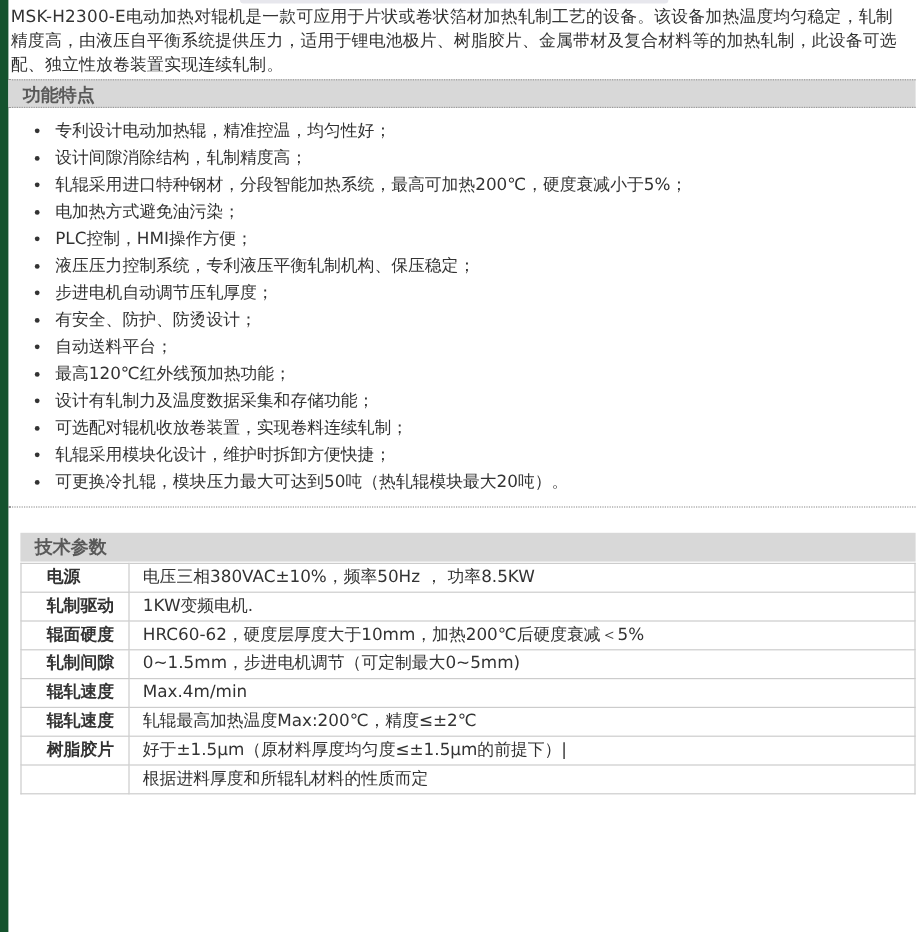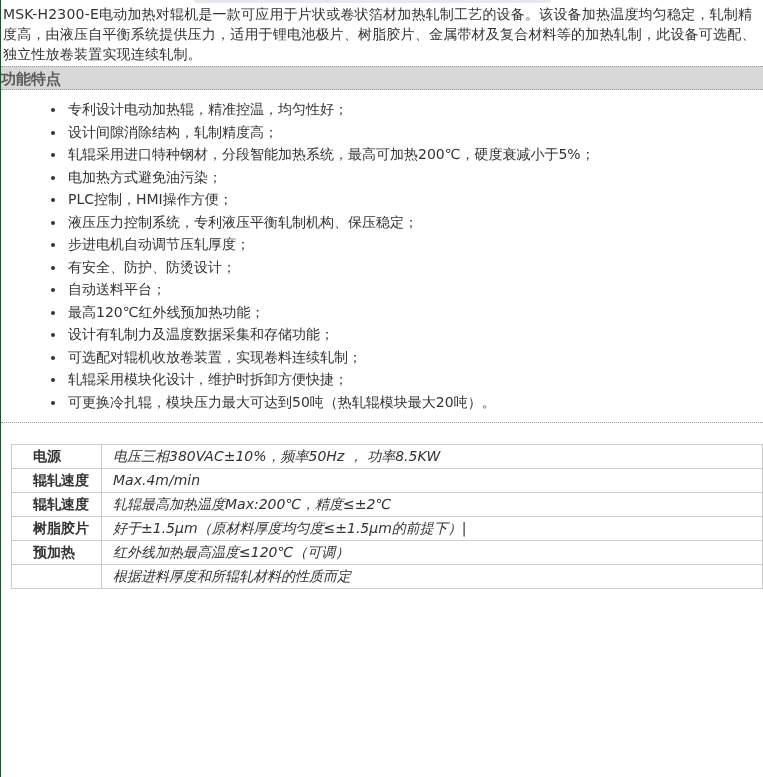--- a/index.html
+++ b/index.html
@@ -7,21 +7,21 @@
   body {
     width: 763px; height: 777px;
     background: #ffffff;
     font-family: "DejaVu Sans", sans-serif;
     color: #333333;
     overflow: hidden;
   }
   .page {
     position: relative;
     width: 763px; height: 777px;
-    border-left: 1px solid #14532d;
+    border-left: 7px solid #14532d;
   }
   .top-clip {
     position: absolute;
     top: 0; left: 193px;
     width: 357px; height: 3px;
     background: #e7e7ed;
     border-radius: 0 0 4px 4px;
   }
   .intro {
     margin: 0;
@@ -30,38 +30,37 @@
     line-height: 20px;
     letter-spacing: 0.2px;
   }
   .section-header {
     background: #d8d8d8;
     color: #595959;
     font-weight: bold;
     font-size: 15px;
     height: 24px;
     line-height: 24px;
-    padding-left: 0;
+    padding-left: 12px;
   }
   .features { margin-top: 2px; }
   .features .section-header {
     border-top: 1px dotted #9a9a9a;
     border-bottom: 1px dotted #9a9a9a;
   }
   .feature-list {
     list-style: disc outside;
     margin: 8px 0 0 0;
     padding: 0 0 9px 37px;
     border-bottom: 1px dotted #9a9a9a;
   }
   .feature-list li {
     font-size: 14px;
     line-height: 22.5px;
     padding-left: 2px;
-    margin-left: 28px;
   }
   .specs {
     margin-top: 21px;
     margin-left: 10px;
   }
   .spec-table {
     border-collapse: collapse;
     width: 100%;
     table-layout: fixed;
     margin-top: 1px;
@@ -69,21 +68,21 @@
   .spec-table td {
     border: 1px solid #cccccc;
     font-size: 14px;
     height: 24px;
     padding: 0;
     line-height: 23px;
     white-space: nowrap;
     overflow: hidden;
   }
   .spec-table td.label { width: 90px; padding-left: 21px; font-weight: bold; }
-  .spec-table td.value { padding-left: 11px; font-style: italic; }
+  .spec-table td.value { padding-left: 11px; }
 </style>
 </head>
 <body>
 
 <div class="page">
 
   <div class="top-clip"></div>
 
   <p class="intro">MSK-H2300-E电动加热对辊机是一款可应用于片状或卷状箔材加热轧制工艺的设备。该设备加热温度均匀稳定，轧制精度高，由液压自平衡系统提供压力，适用于锂电池极片、树脂胶片、金属带材及复合材料等的加热轧制，此设备可选配、独立性放卷装置实现连续轧制。</p>
 
@@ -101,43 +100,52 @@
       <li>自动送料平台；</li>
       <li>最高120℃红外线预加热功能；</li>
       <li>设计有轧制力及温度数据采集和存储功能；</li>
       <li>可选配对辊机收放卷装置，实现卷料连续轧制；</li>
       <li>轧辊采用模块化设计，维护时拆卸方便快捷；</li>
       <li>可更换冷扎辊，模块压力最大可达到50吨（热轧辊模块最大20吨）。</li>
     </ul>
   </div>
 
   <div class="specs">
+    <div class="section-header">技术参数</div>
     <table class="spec-table">
       <tbody>
         <tr>
           <td class="label">电源</td>
           <td class="value">电压三相380VAC±10%，频率50Hz ， 功率8.5KW</td>
+        </tr>
+        <tr>
+          <td class="label">轧制驱动</td>
+          <td class="value">1KW变频电机.</td>
+        </tr>
+        <tr>
+          <td class="label">辊面硬度</td>
+          <td class="value">HRC60-62，硬度层厚度大于10mm，加热200℃后硬度衰减＜5%</td>
+        </tr>
+        <tr>
+          <td class="label">轧制间隙</td>
+          <td class="value">0~1.5mm，步进电机调节（可定制最大0~5mm)</td>
         </tr>
         <tr>
           <td class="label">辊轧速度</td>
           <td class="value">Max.4m/min</td>
         </tr>
         <tr>
           <td class="label">辊轧速度</td>
           <td class="value">轧辊最高加热温度Max:200℃，精度≤±2℃</td>
         </tr>
         <tr>
           <td class="label">树脂胶片</td>
           <td class="value">好于±1.5μm（原材料厚度均匀度≤±1.5μm的前提下）|</td>
         </tr>
         <tr>
-          <td class="label">预加热</td>
-          <td class="value">红外线加热最高温度≤120℃（可调）</td>
-        </tr>
-        <tr>
           <td class="label"></td>
           <td class="value">根据进料厚度和所辊轧材料的性质而定</td>
         </tr>
       </tbody>
     </table>
   </div>
 
 </div>
 
 </body></html>

